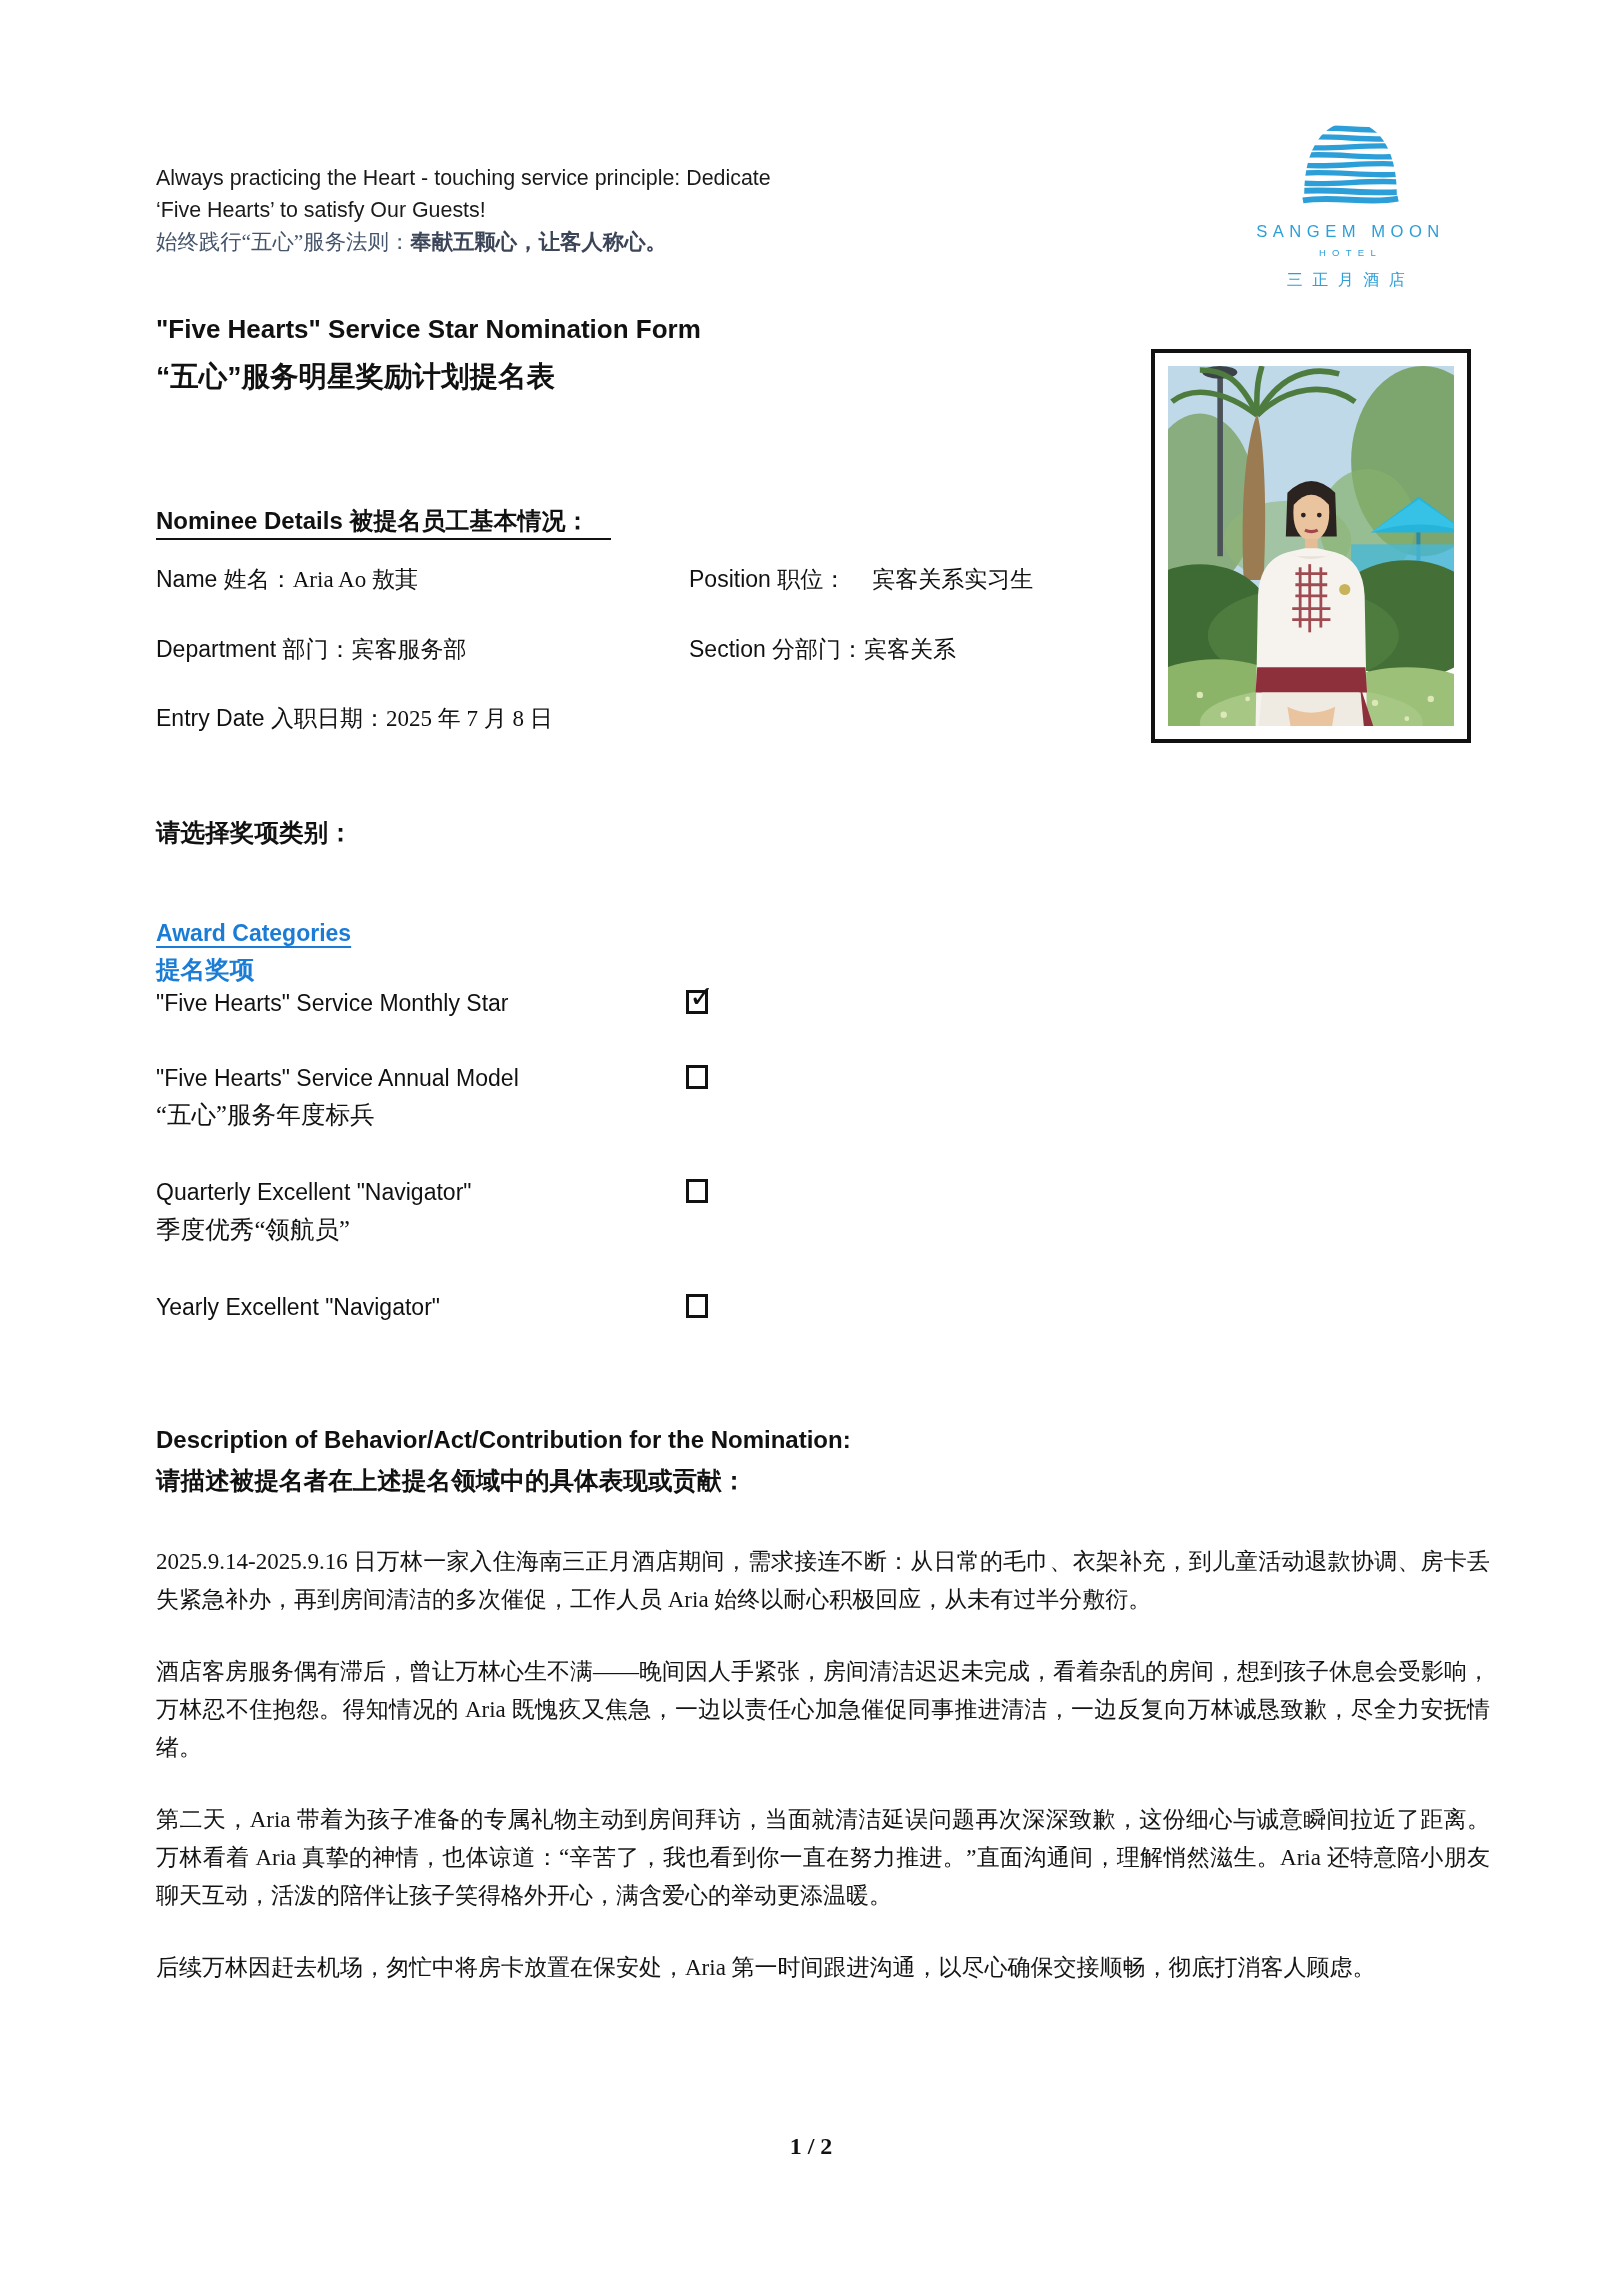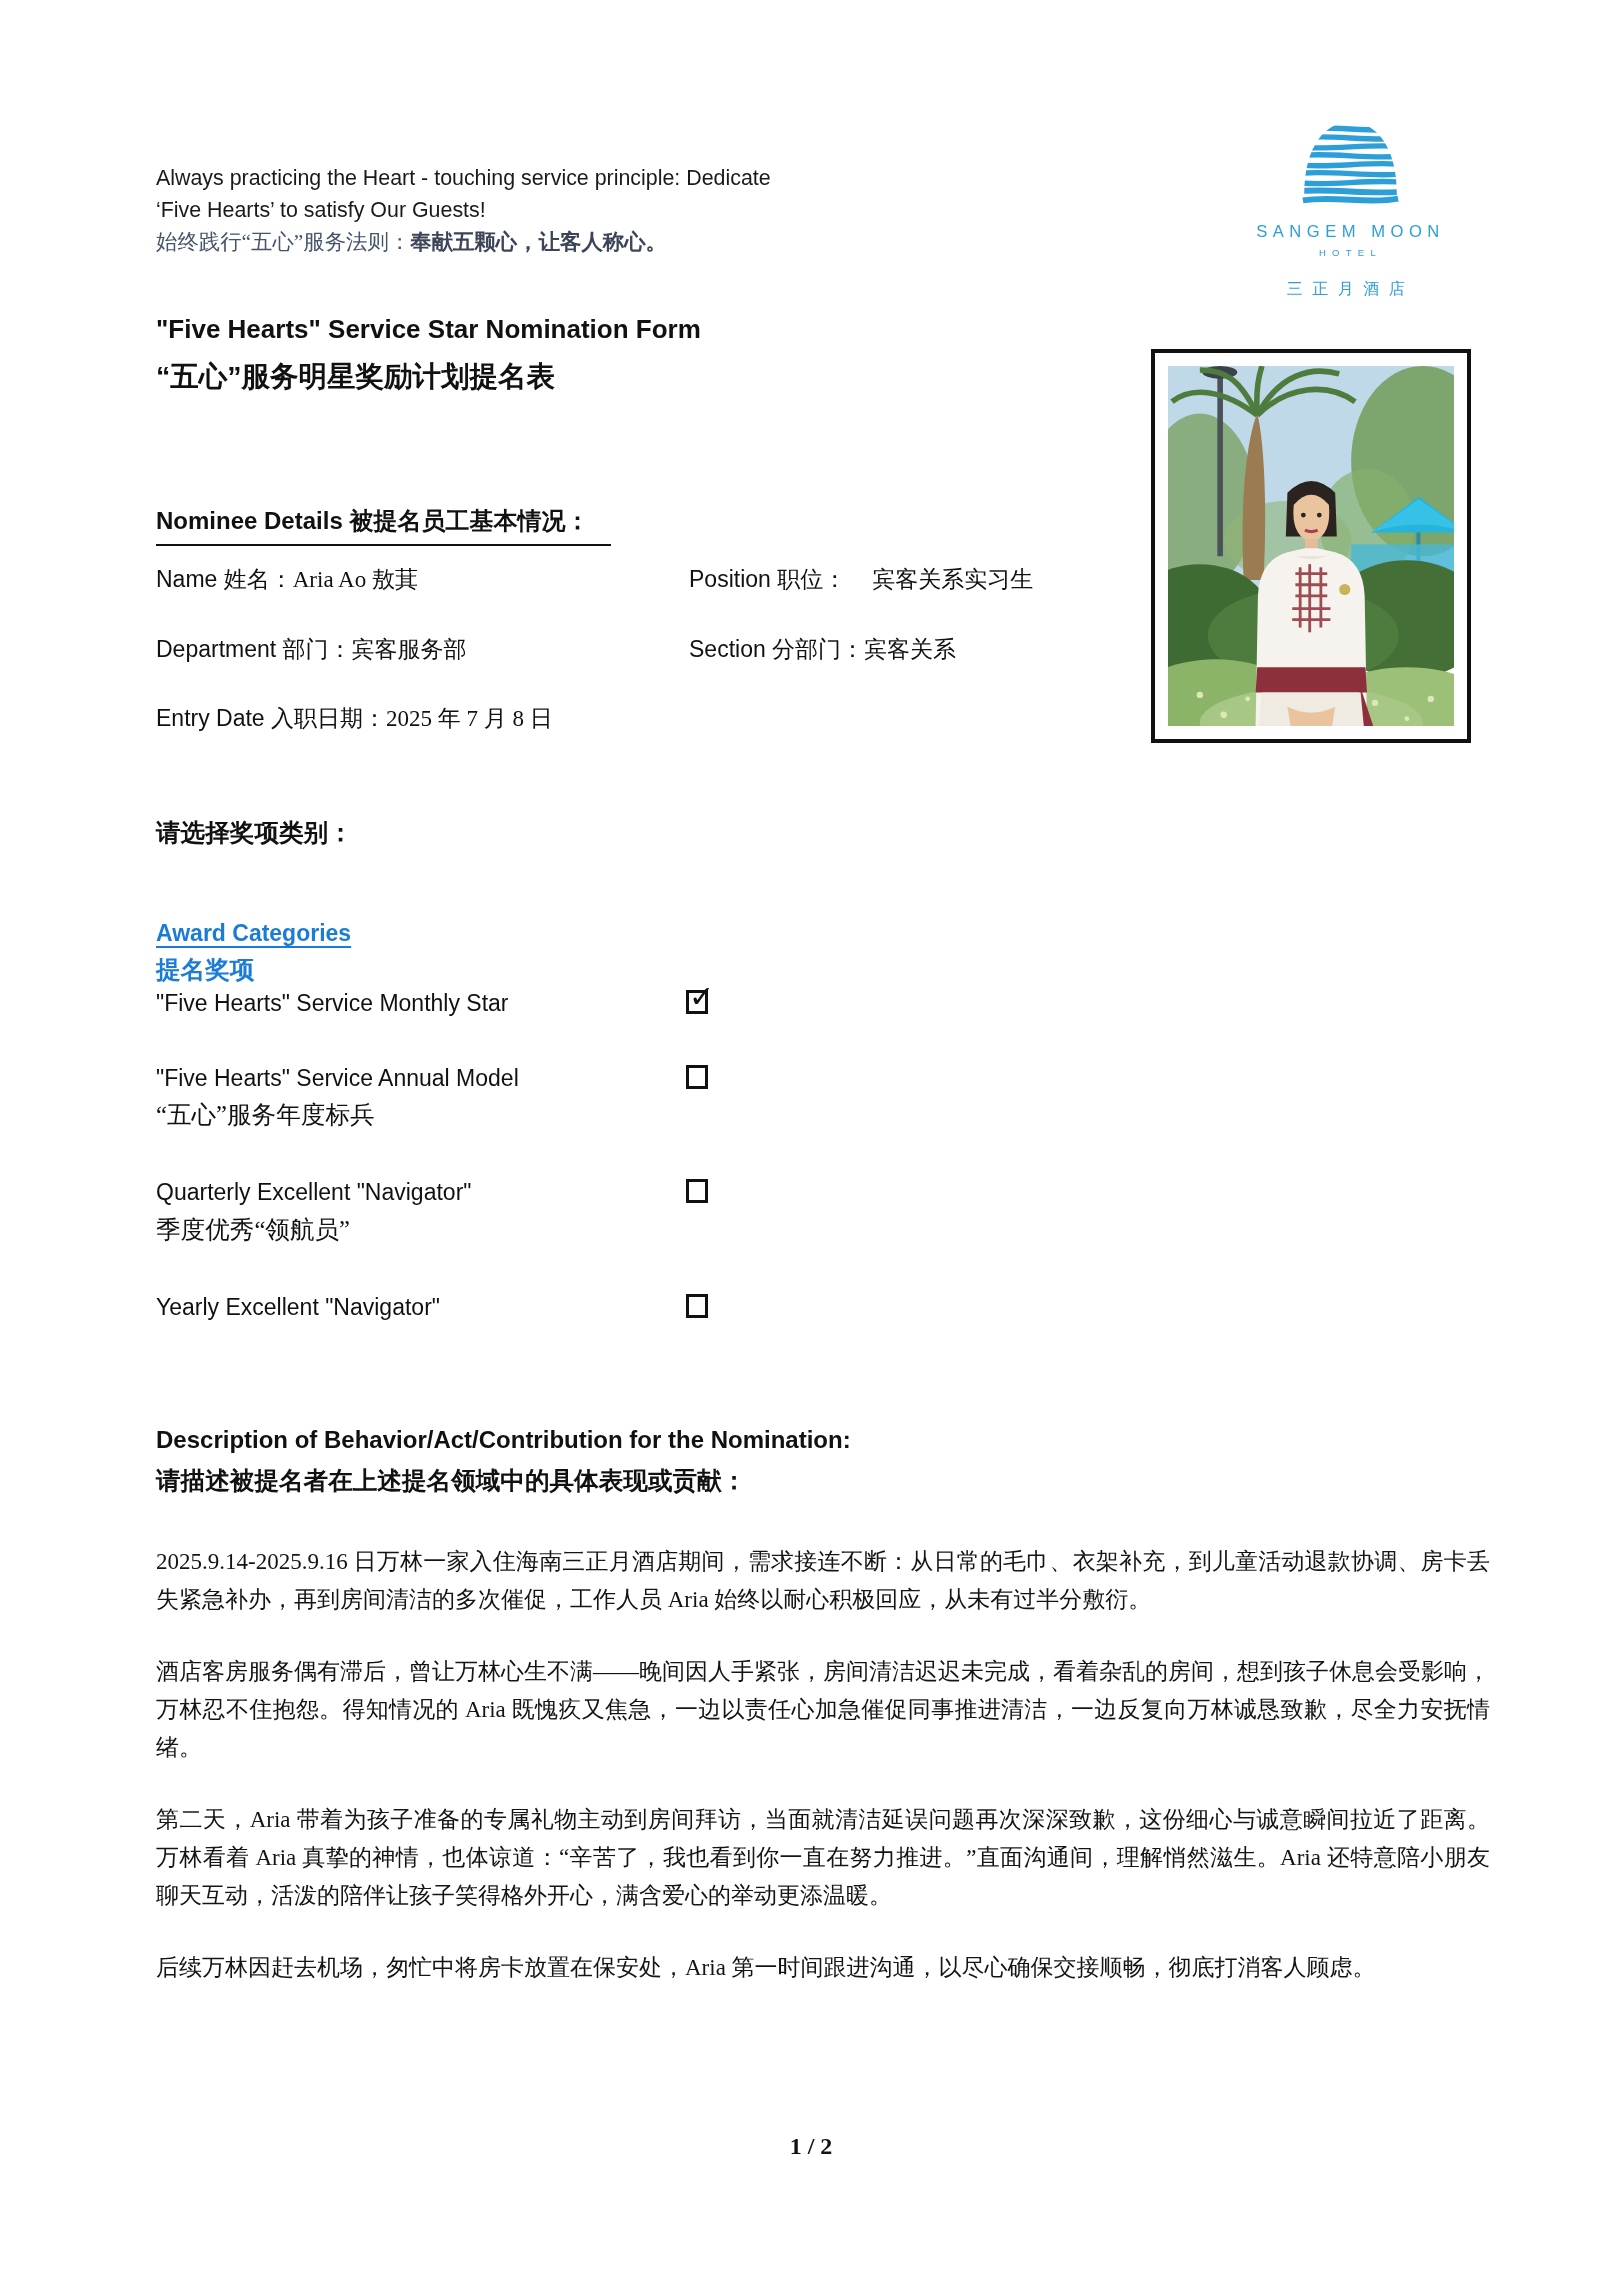--- a/index.html
+++ b/index.html
@@ -9,35 +9,35 @@
 
   
   .motto{left:156px;top:162px;width:871px;font-size:21.4px;line-height:32px;color:#1a1a1a;}
   .motto-cn{font-family:"Liberation Serif",serif;color:#44546A;}
   .motto-cn b{color:#3B4557;}
 
   
   .logo{left:1220px;top:97px;width:261px;text-align:center;color:#2D9FD8;}
   .logo-name{font-size:16.6px;letter-spacing:5.5px;margin-top:4.8px;}
   .logo-hotel{font-size:9.5px;letter-spacing:6.3px;margin-top:5.5px;}
-  .logo-cn{font-family:"Liberation Serif",serif;font-size:16px;letter-spacing:9.5px;margin-top:21px;}
+  .logo-cn{font-family:"Liberation Serif",serif;font-size:16px;letter-spacing:9.5px;margin-top:12px;}
 
   
   .title{left:156px;top:314px;width:1030px;}
   .title-en{font-size:26px;font-weight:bold;}
   .title-cn{font-size:28.5px;font-weight:bold;margin-top:12.7px;font-family:"Liberation Sans",sans-serif;}
 
   
   .photo-frame{left:1151px;top:349px;width:320px;height:394px;border:4px solid #111;
                background:#ffffff;box-sizing:border-box;padding:12.7px;}
   .photo-frame svg{display:block;width:100%;height:100%;}
 
   
   .nominee-heading{left:156px;top:505px;font-size:24px;font-weight:bold;}
-  .nominee-heading .u{display:inline-block;border-bottom:2.4px solid #111;padding-right:22px;padding-bottom:7px;}
+  .nominee-heading .u{display:inline-block;border-bottom:2.4px solid #111;padding-right:22px;padding-bottom:1px;}
   .row{left:156px;width:1030px;font-size:23px;}
   .cell2{position:absolute;left:533px;top:0;white-space:nowrap;}
   .val{font-family:"Liberation Serif",serif;}
   .gap{margin-left:26px;}
 
   
   .instruction{left:156px;top:806px;font-weight:bold;}
   .instruction .en{font-size:23px;}
   .instruction .cn{font-size:24.6px;margin-top:9.5px;}
   .award-link{left:156px;top:920px;color:#1B7CD6;}

